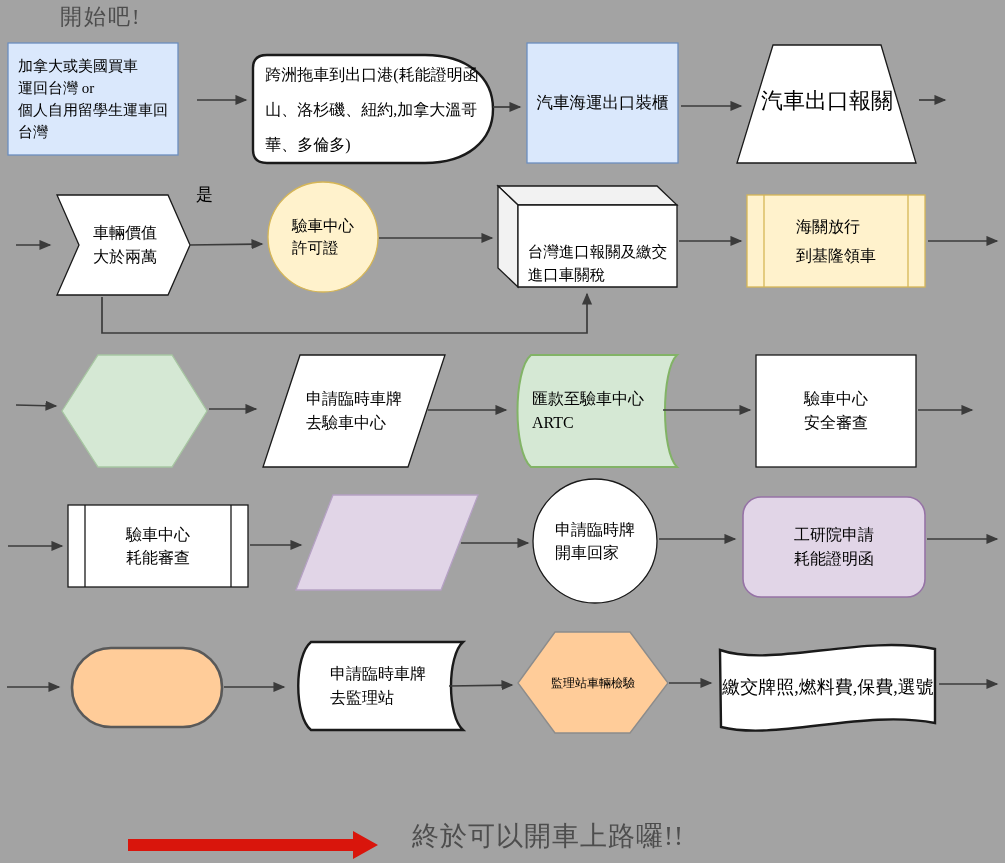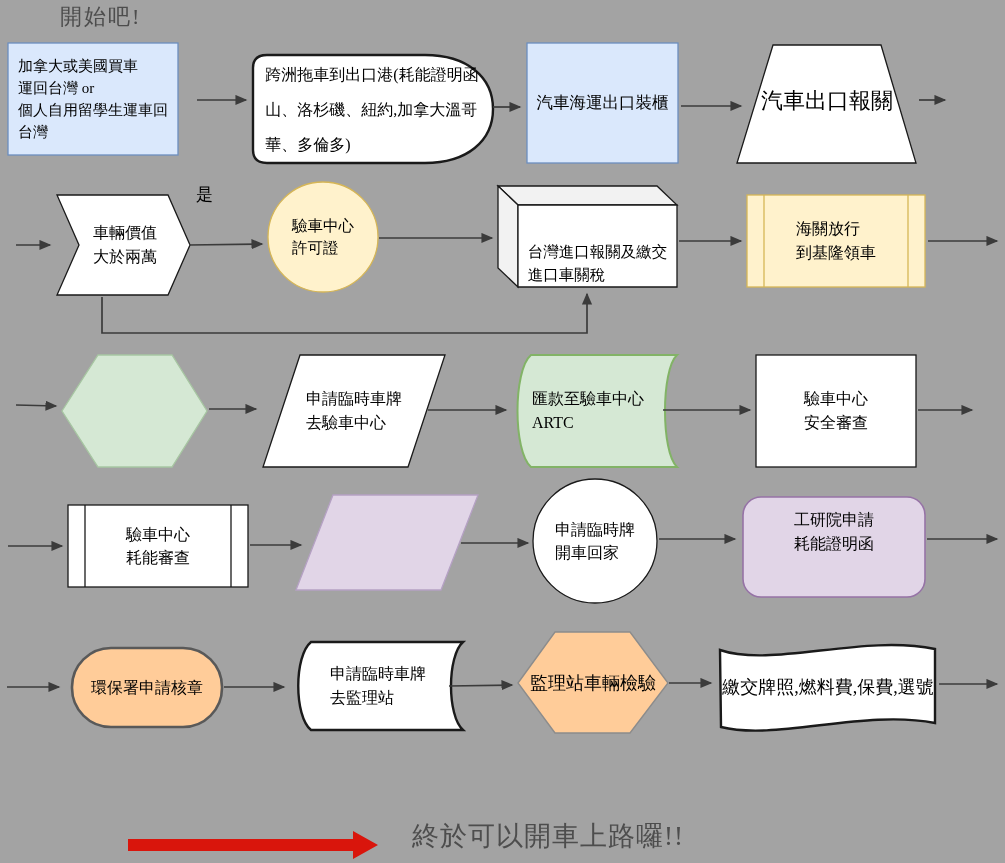--- a/index.html
+++ b/index.html
@@ -136,37 +136,36 @@
 華、多倫多)</div>
   <div class="lbl" style="left:527px;top:43px;width:151px;height:120px;font-size:16.5px">汽車海運出口裝櫃</div>
   <div class="lbl" style="left:737px;top:45px;width:180px;height:112px;font-size:22px">汽車出口報關</div>
 
   <div class="lbl" style="left:62px;top:195px;width:126px;height:100px">車輛價值
 大於兩萬</div>
   <div class="lbl" style="left:268px;top:182px;width:110px;height:110px;font-size:15.5px;line-height:22px">驗車中心
 許可證</div>
   <div class="lbl" style="left:518px;top:222px;width:159px;height:82px;font-size:15.5px;line-height:23px">台灣進口報關及繳交
 進口車關稅</div>
-  <div class="lbl" style="left:747px;top:195px;width:178px;height:92px;line-height:24px">海關放行
+  <div class="lbl" style="left:747px;top:195px;width:178px;height:92px;line-height:29px">海關放行
 到基隆領車</div>
 
   <div class="lbl" style="left:272px;top:355px;width:164px;height:112px">申請臨時車牌
 去驗車中心</div>
   <div class="lbl" style="left:512px;top:355px;width:152px;height:112px">匯款至驗車中心
 ARTC</div>
   <div class="lbl" style="left:756px;top:355px;width:160px;height:112px">驗車中心
 安全審查</div>
 
   <div class="lbl" style="left:68px;top:505px;width:180px;height:82px;line-height:23px">驗車中心
 耗能審查</div>
   <div class="lbl" style="left:533px;top:479px;width:124px;height:124px;line-height:23px">申請臨時牌
 開車回家</div>
-  <div class="lbl" style="left:743px;top:482px;width:182px;height:100px">工研院申請
+  <div class="lbl" style="left:743px;top:497px;width:182px;height:100px">工研院申請
 耗能證明函</div>
 
-  <div class="lbl" style="left:72px;top:648px;width:150px;height:79px">環保署申請核章</div>
   <div class="lbl" style="left:296px;top:642px;width:164px;height:88px">申請臨時車牌
 去監理站</div>
-  <div class="lbl" style="left:518px;top:632px;width:150px;height:101px;font-size:18px">監理站車輛檢驗</div>
+  <div class="lbl" style="left:518px;top:632px;width:150px;height:101px;font-size:12px">監理站車輛檢驗</div>
   <div class="lbl" style="left:720px;top:647px;width:216px;height:80px;font-size:18px">繳交牌照,燃料費,保費,選號</div>
 
   <div class="footer-text">終於可以開車上路囉!!</div>
 </div>
 
 </body></html>

